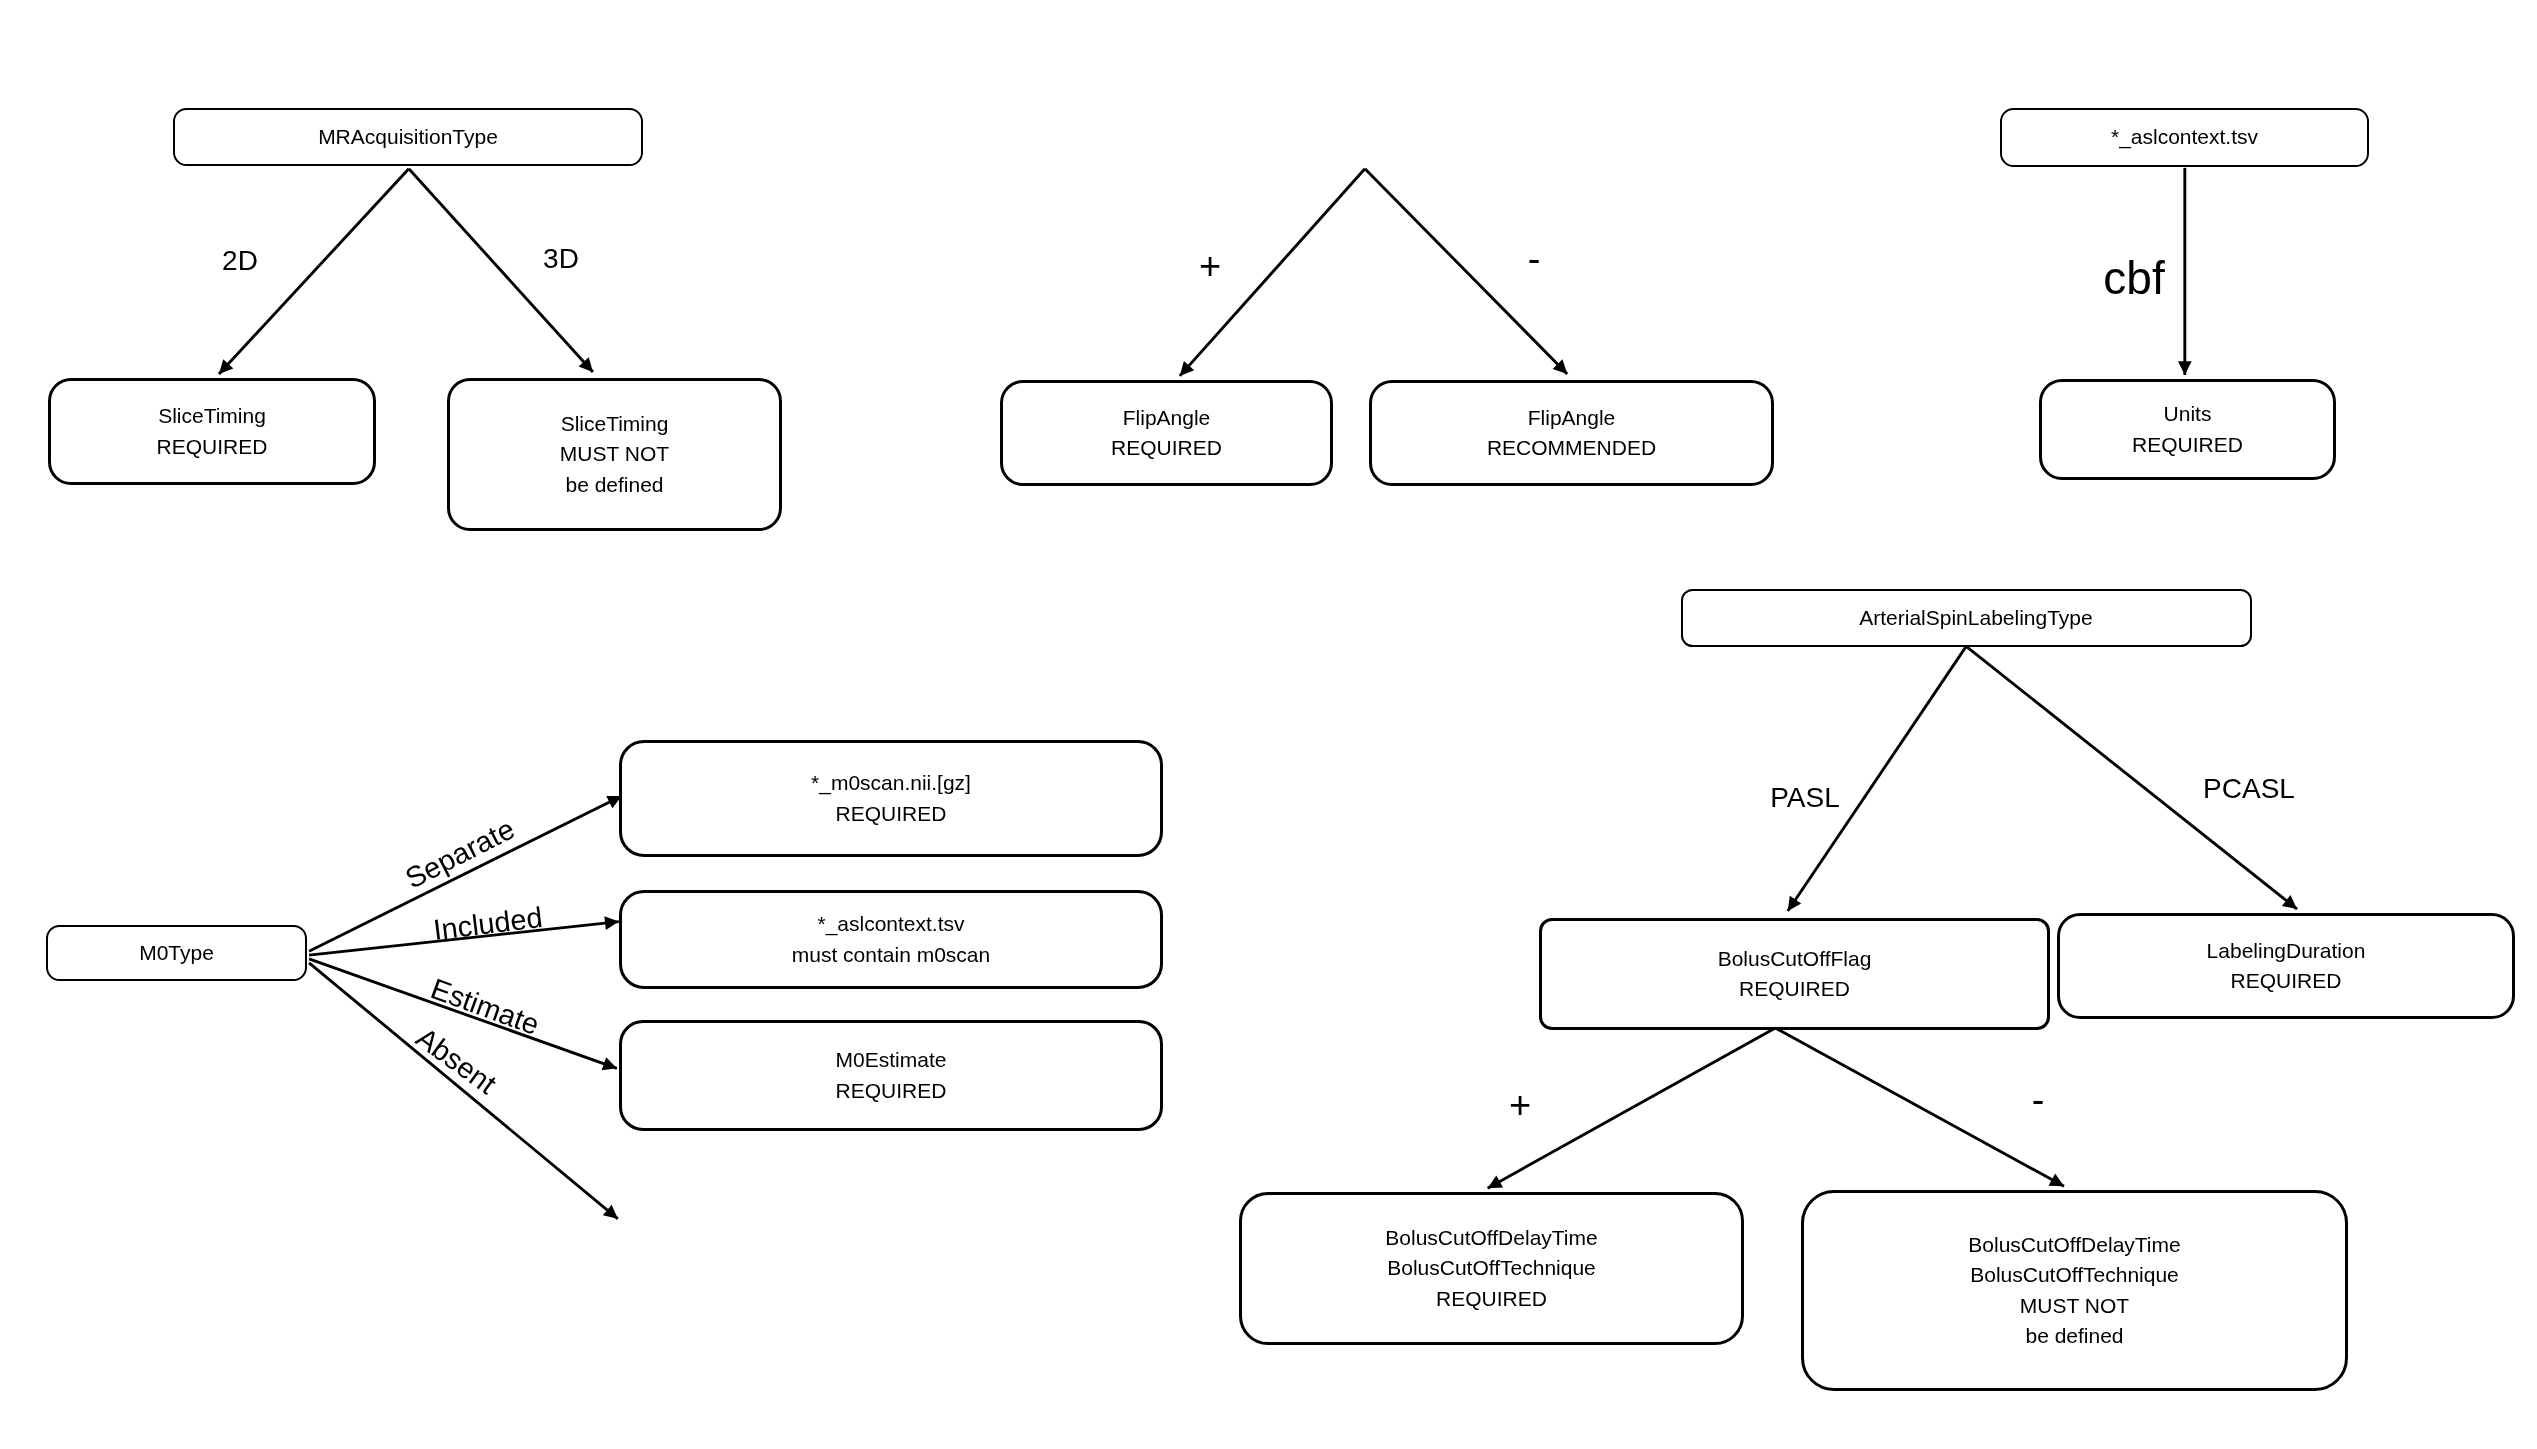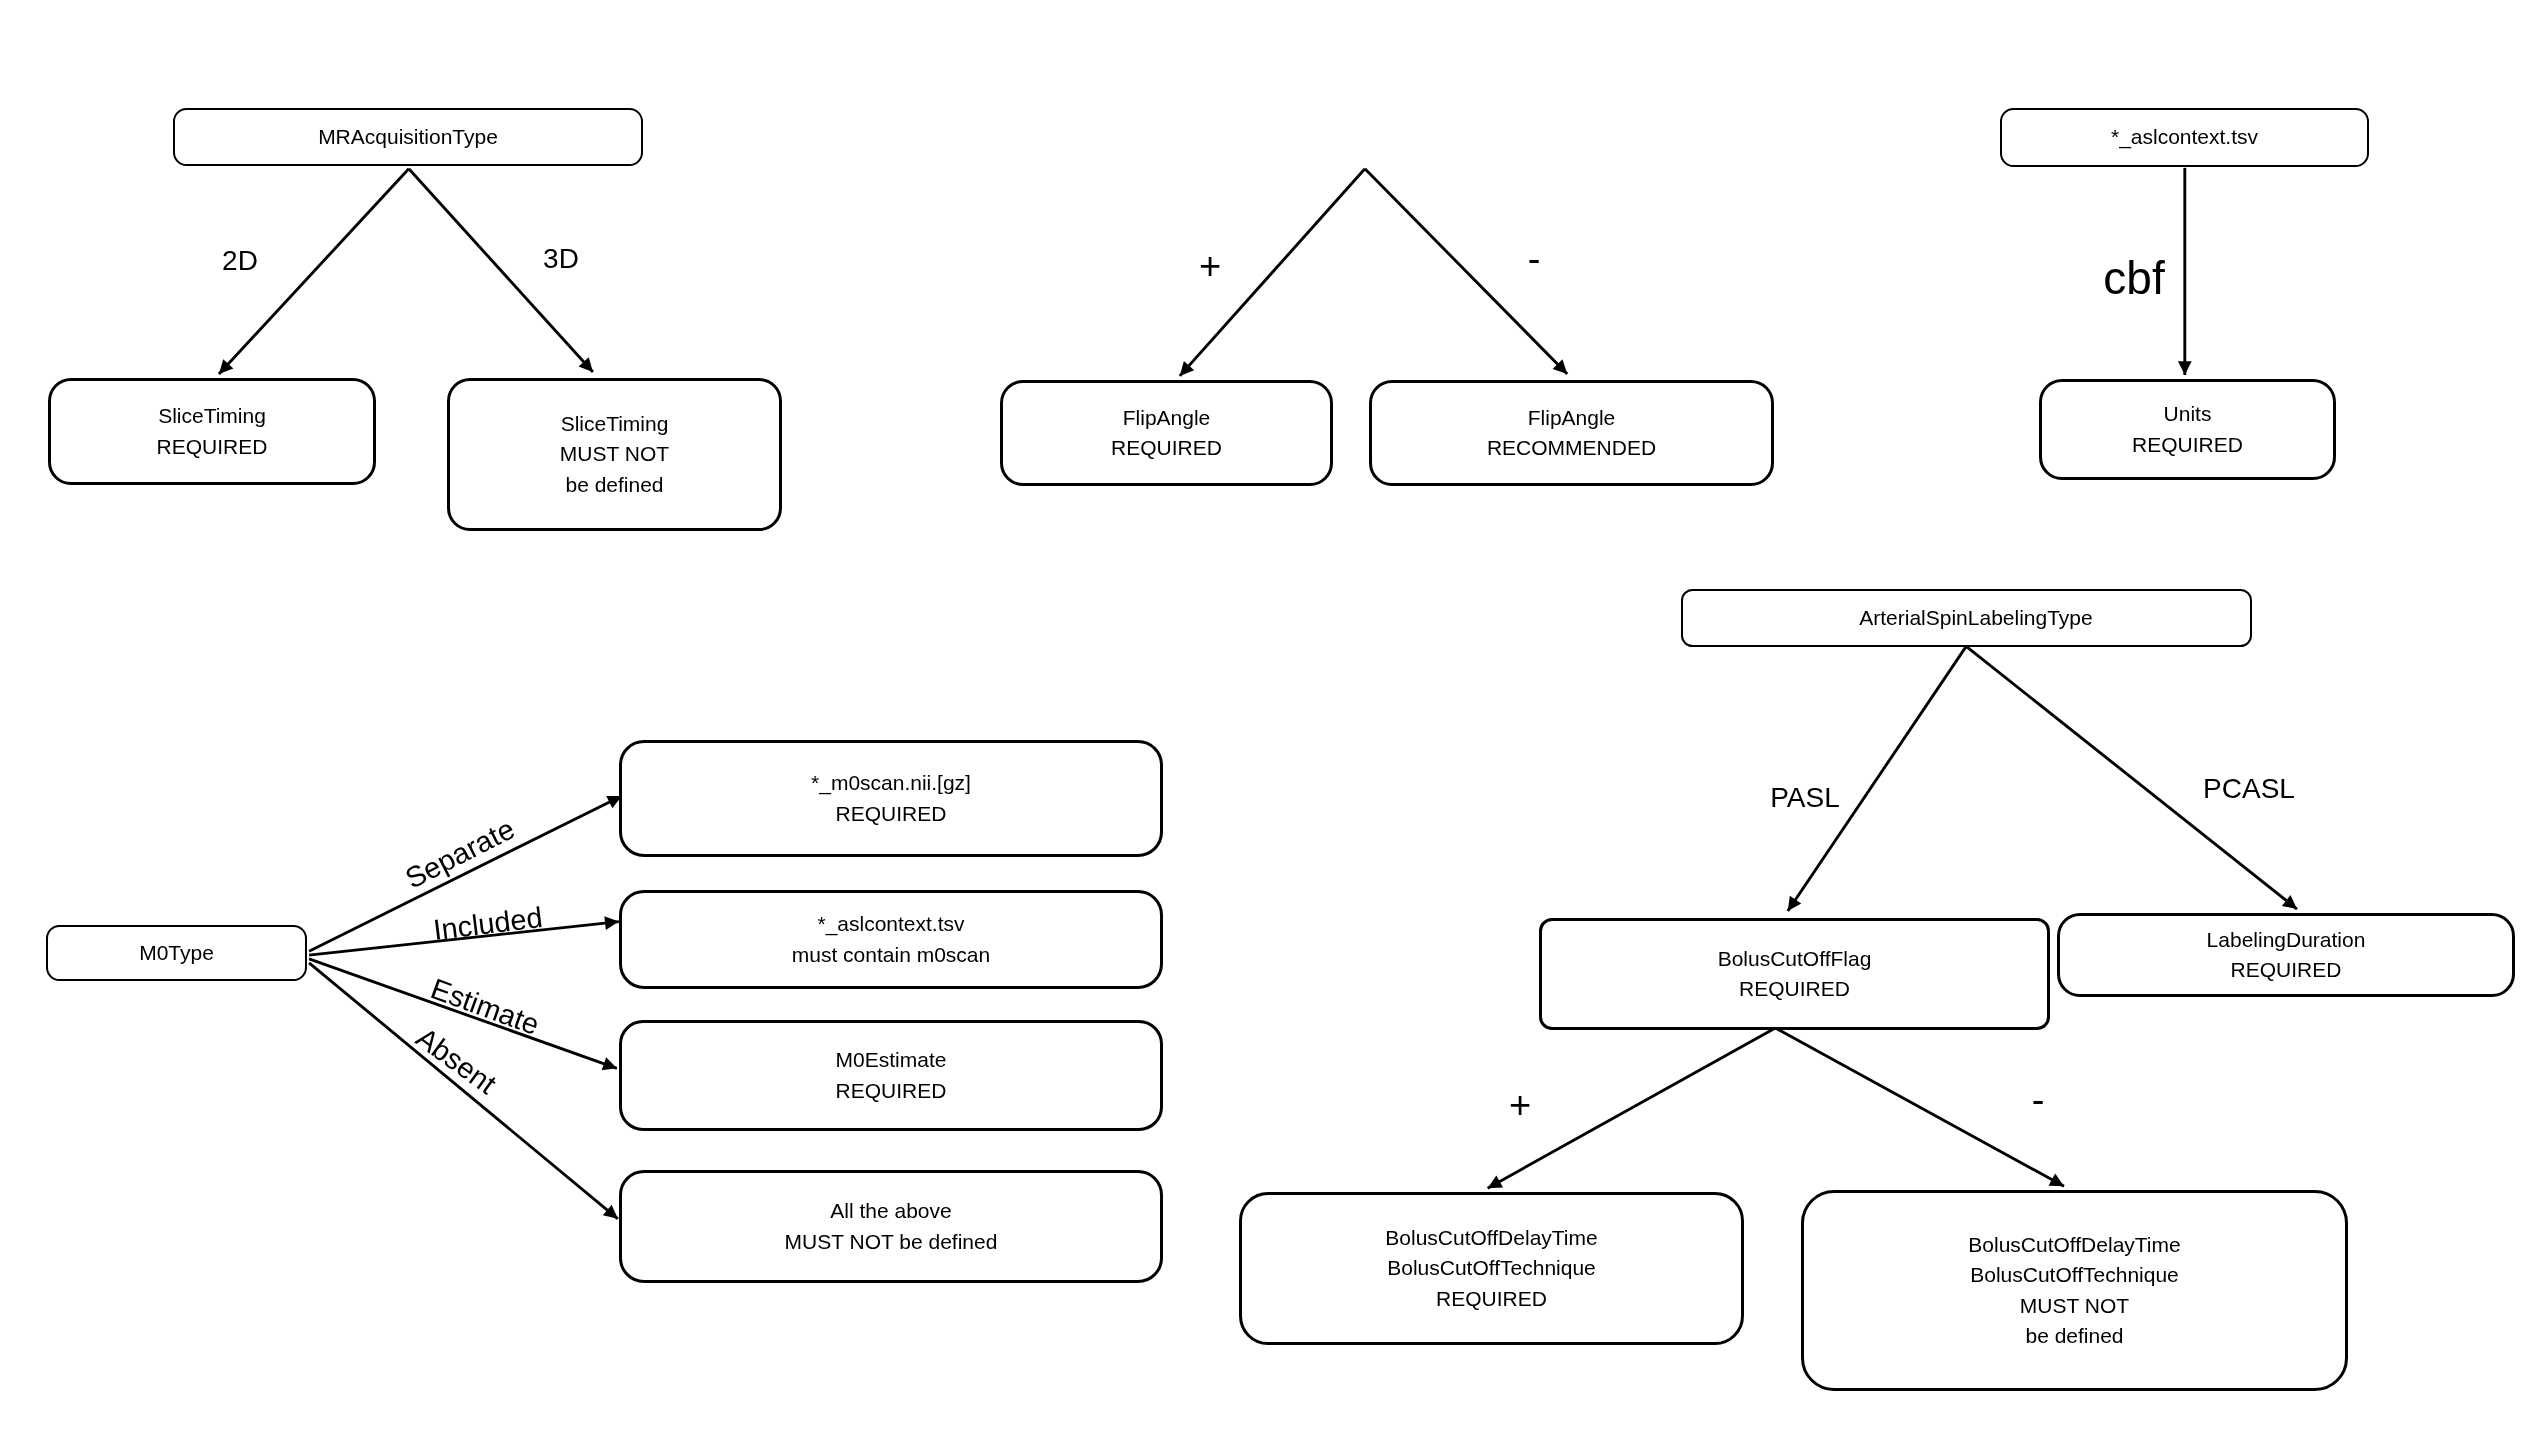--- a/index.html
+++ b/index.html
@@ -65,21 +65,21 @@
   .l-ll-minus { left: 1534px; top: 259px; font-size: 38px; }
 
   
   .n-rootC { left: 2000px; top: 108px;  width: 369px; height: 59px;  border-radius: 13.4px; }
   .n-boxC1 { left: 2039px; top: 379px;  width: 297px; height: 101px; border-radius: 23px; }
   .l-cbf   { left: 2134px; top: 278px;  font-size: 46px; }
 
   
   .n-rootD { left: 1681px; top: 589px;  width: 571px; height: 58px;  border-radius: 11.5px; padding-left: 19px; }
   .n-boxD1 { left: 1539px; top: 918px;  width: 511px; height: 112px; border-radius: 13px; }
-  .n-boxD2 { left: 2057px; top: 913px;  width: 458px; height: 84px; border-radius: 23px; }
+  .n-boxD2 { left: 2057px; top: 913px;  width: 458px; height: 106px; border-radius: 23px; }
   .n-boxD3 { left: 1239px; top: 1192px; width: 505px; height: 153px; border-radius: 29px; border-width: 3.8px; }
   .n-boxD4 { left: 1801px; top: 1190px; width: 547px; height: 201px; border-radius: 33px; border-width: 3.8px; }
   .l-pasl  { left: 1805px; top: 798px; }
   .l-pcasl { left: 2249px; top: 789px; }
   .l-bcf-plus  { left: 1520px; top: 1105px; font-size: 38px; }
   .l-bcf-minus { left: 2038px; top: 1100px; font-size: 38px; }
 
   
   .n-rootE { left: 46px;  top: 925px;  width: 261px; height: 56px;  border-radius: 13.4px; }
   .n-boxE1 { left: 619px; top: 740px;  width: 544px; height: 117px; border-radius: 25px; }
@@ -197,19 +197,15 @@
       <div>REQUIRED</div>
     </div>
   <div class="node n-boxE2">
       <div>*_aslcontext.tsv</div>
       <div>must contain m0scan</div>
     </div>
   <div class="node n-boxE3">
       <div>M0Estimate</div>
       <div>REQUIRED</div>
     </div>
-  <div class="node n-boxE4">
-      <div>All the above</div>
-      <div>MUST NOT be defined</div>
-    </div>
 
 </div>
 
 
 </body></html>

